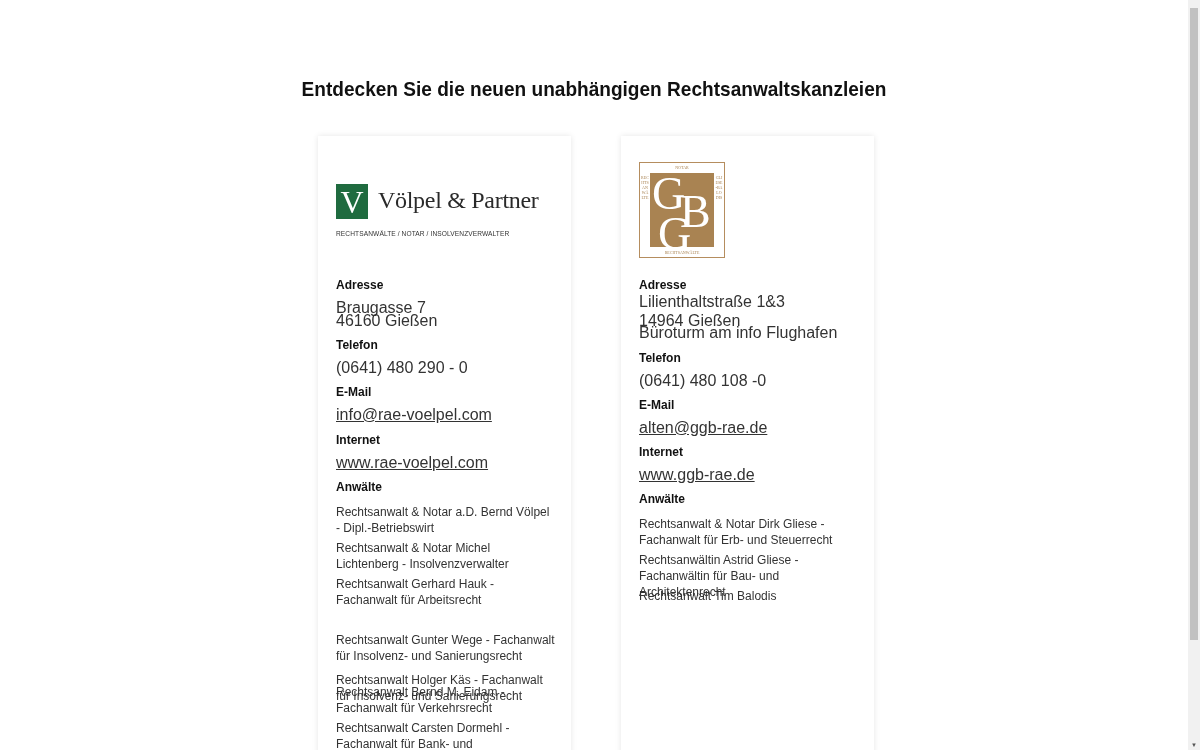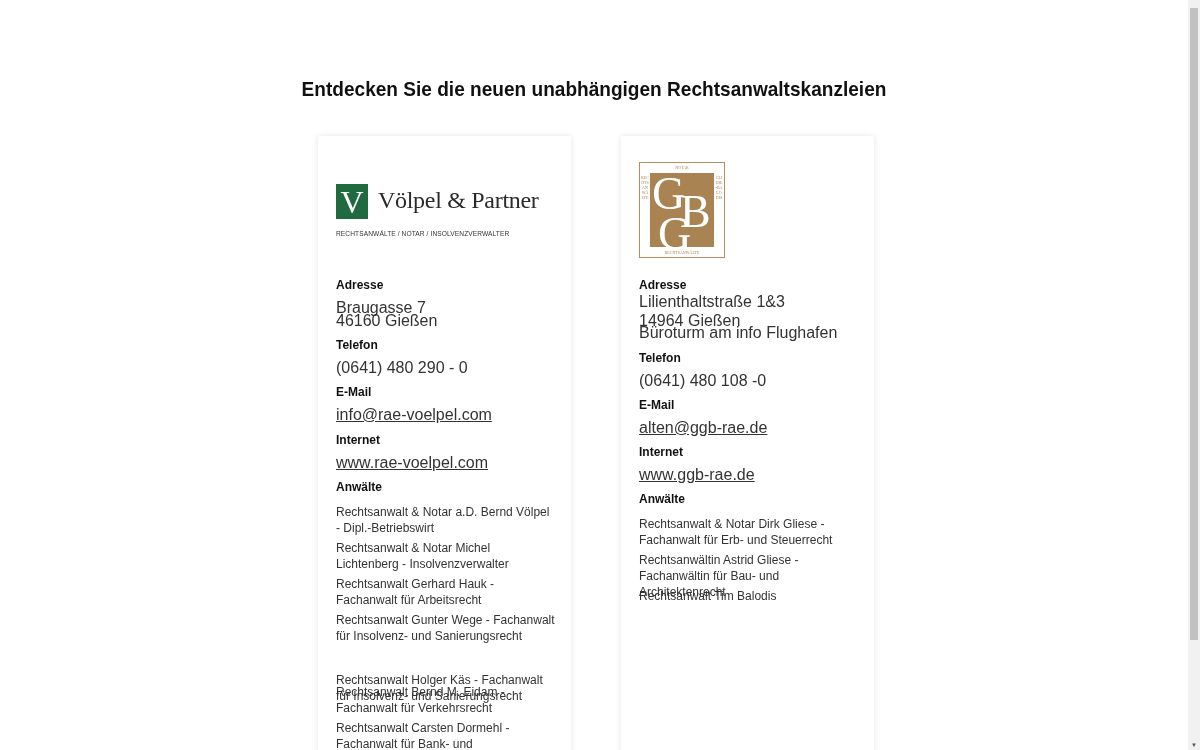--- a/index.html
+++ b/index.html
@@ -60,21 +60,21 @@
       <div class="label" style="top:202px">Telefon</div>
       <div class="value" style="top:226px">(0641) 480 290 - 0</div>
       <div class="label" style="top:249px">E-Mail</div>
       <div class="value link" style="top:273px">info@rae-voelpel.com</div>
       <div class="label" style="top:297px">Internet</div>
       <div class="value link" style="top:321px">www.rae-voelpel.com</div>
       <div class="label" style="top:344px">Anwälte</div>
       <div class="lawyer" style="top:368px">Rechtsanwalt &amp; Notar a.D. Bernd Völpel - Dipl.-Betriebswirt</div>
       <div class="lawyer" style="top:404px">Rechtsanwalt &amp; Notar Michel Lichtenberg - Insolvenzverwalter</div>
       <div class="lawyer" style="top:440px">Rechtsanwalt Gerhard Hauk - Fachanwalt für Arbeitsrecht</div>
-      <div class="lawyer" style="top:476px">Rechtsanwalt Gunter Wege - Fachanwalt für Insolvenz- und Sanierungsrecht</div>
+      <div class="lawyer" style="top:496px">Rechtsanwalt Gunter Wege - Fachanwalt für Insolvenz- und Sanierungsrecht</div>
       <div class="lawyer" style="top:536px">Rechtsanwalt Holger Käs - Fachanwalt für Insolvenz- und Sanierungsrecht</div>
       <div class="lawyer" style="top:548px">Rechtsanwalt Bernd M. Eidam - Fachanwalt für Verkehrsrecht</div>
       <div class="lawyer" style="top:584px">Rechtsanwalt Carsten Dormehl - Fachanwalt für Bank- und Kapitalmarktrecht</div>
     </div>
   </div>
 
   <div class="card c2">
     <div class="card-inner">
       <div class="logo-ggb">
         <div class="ggb-top">NOTAR</div>

